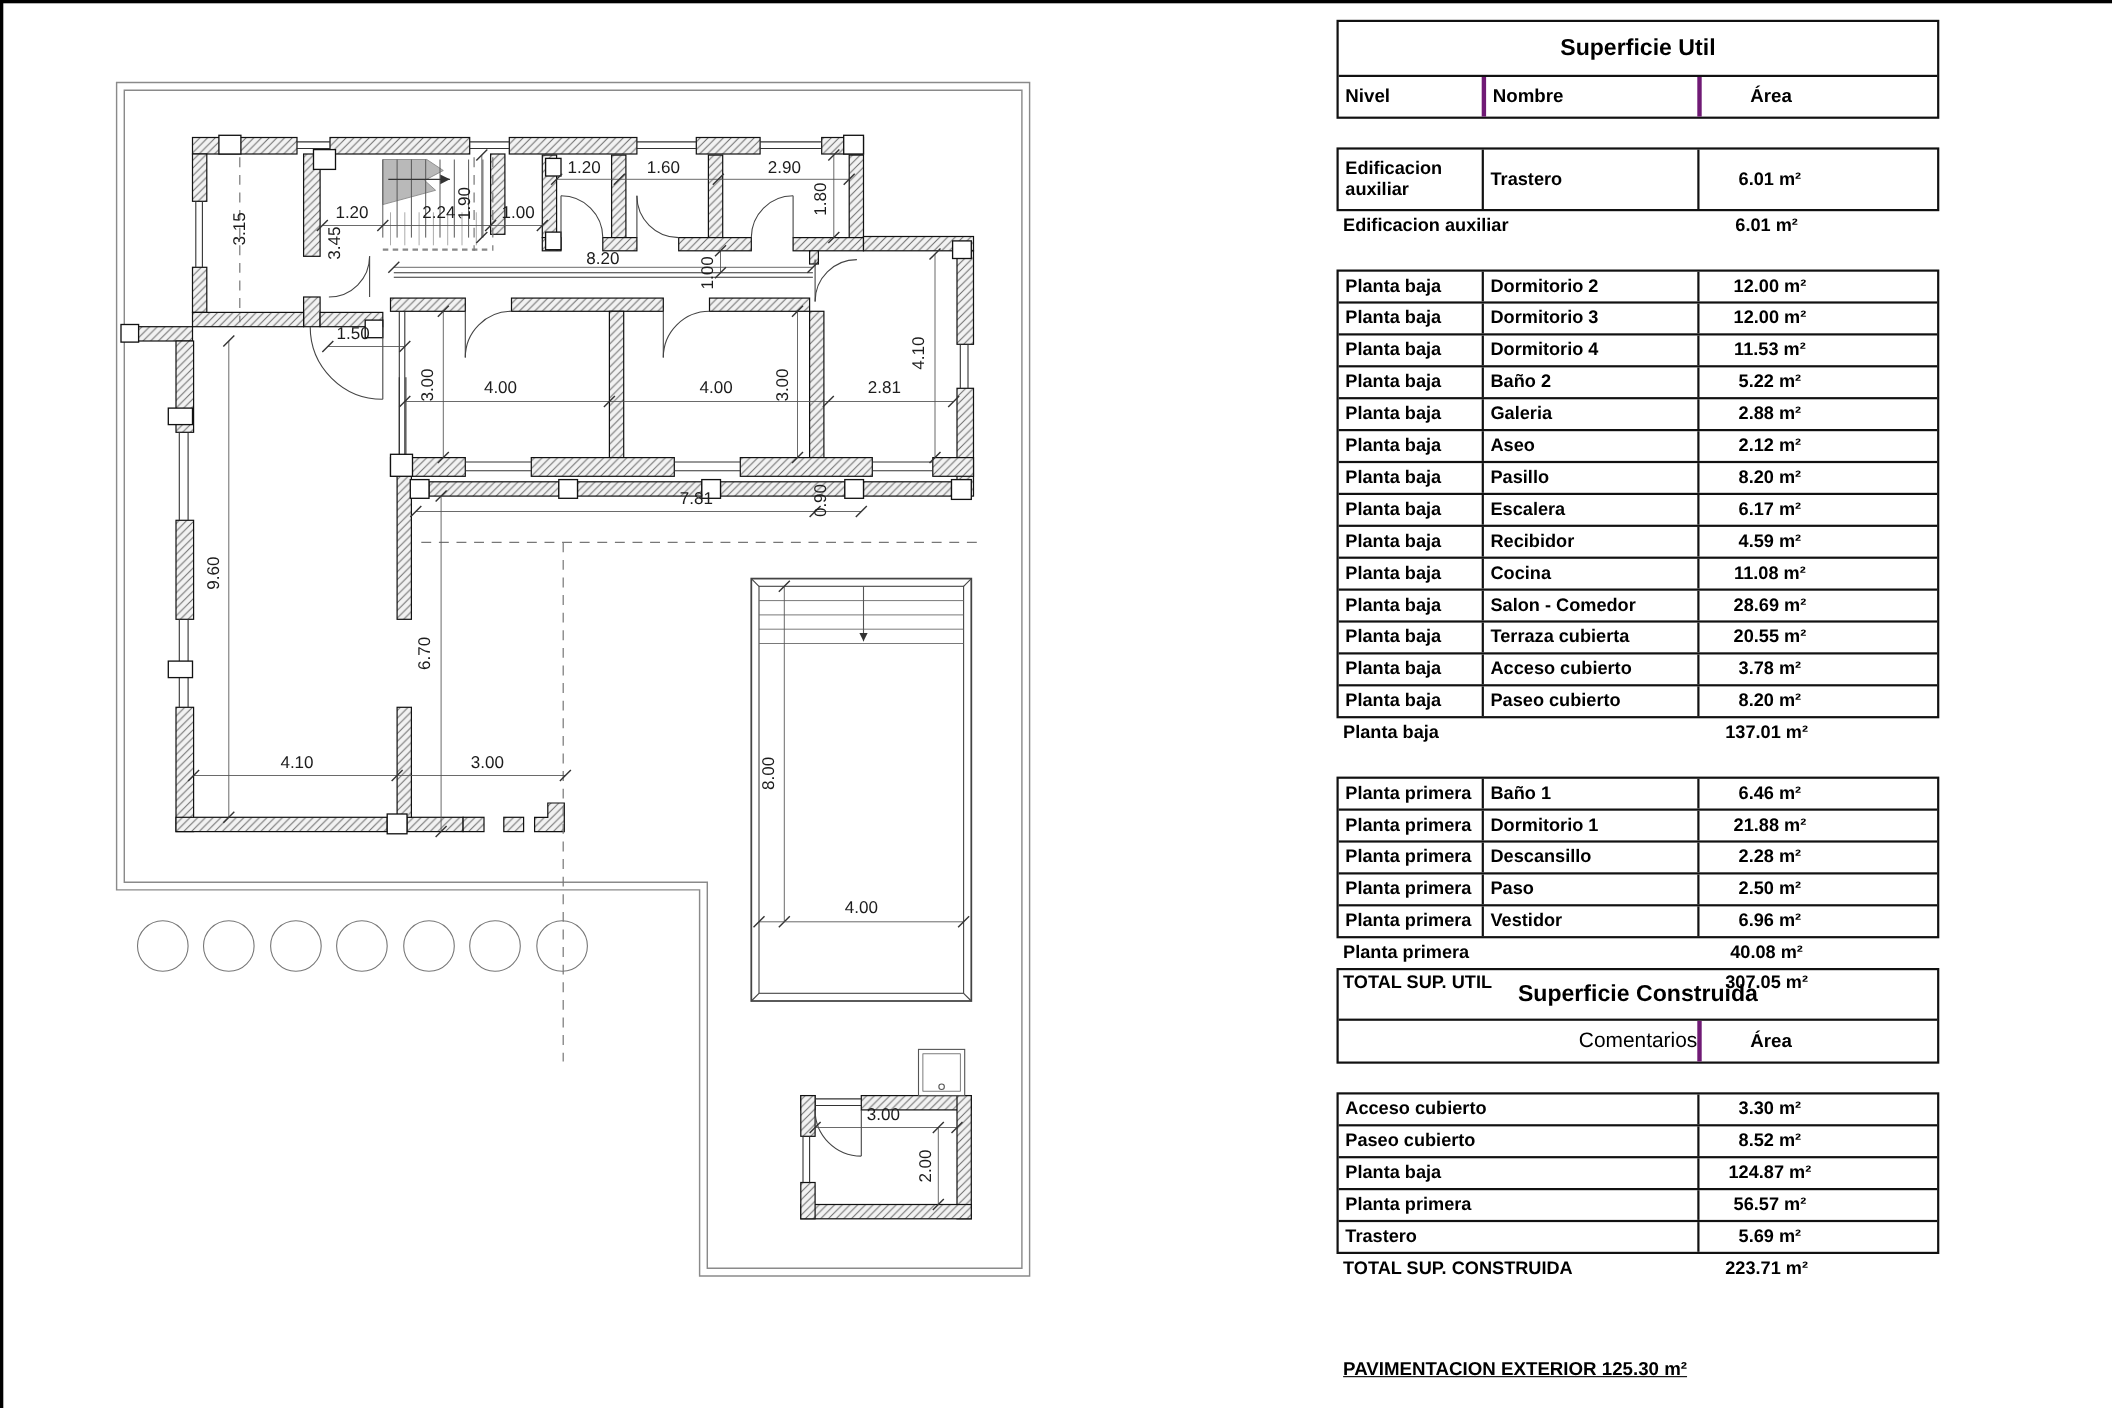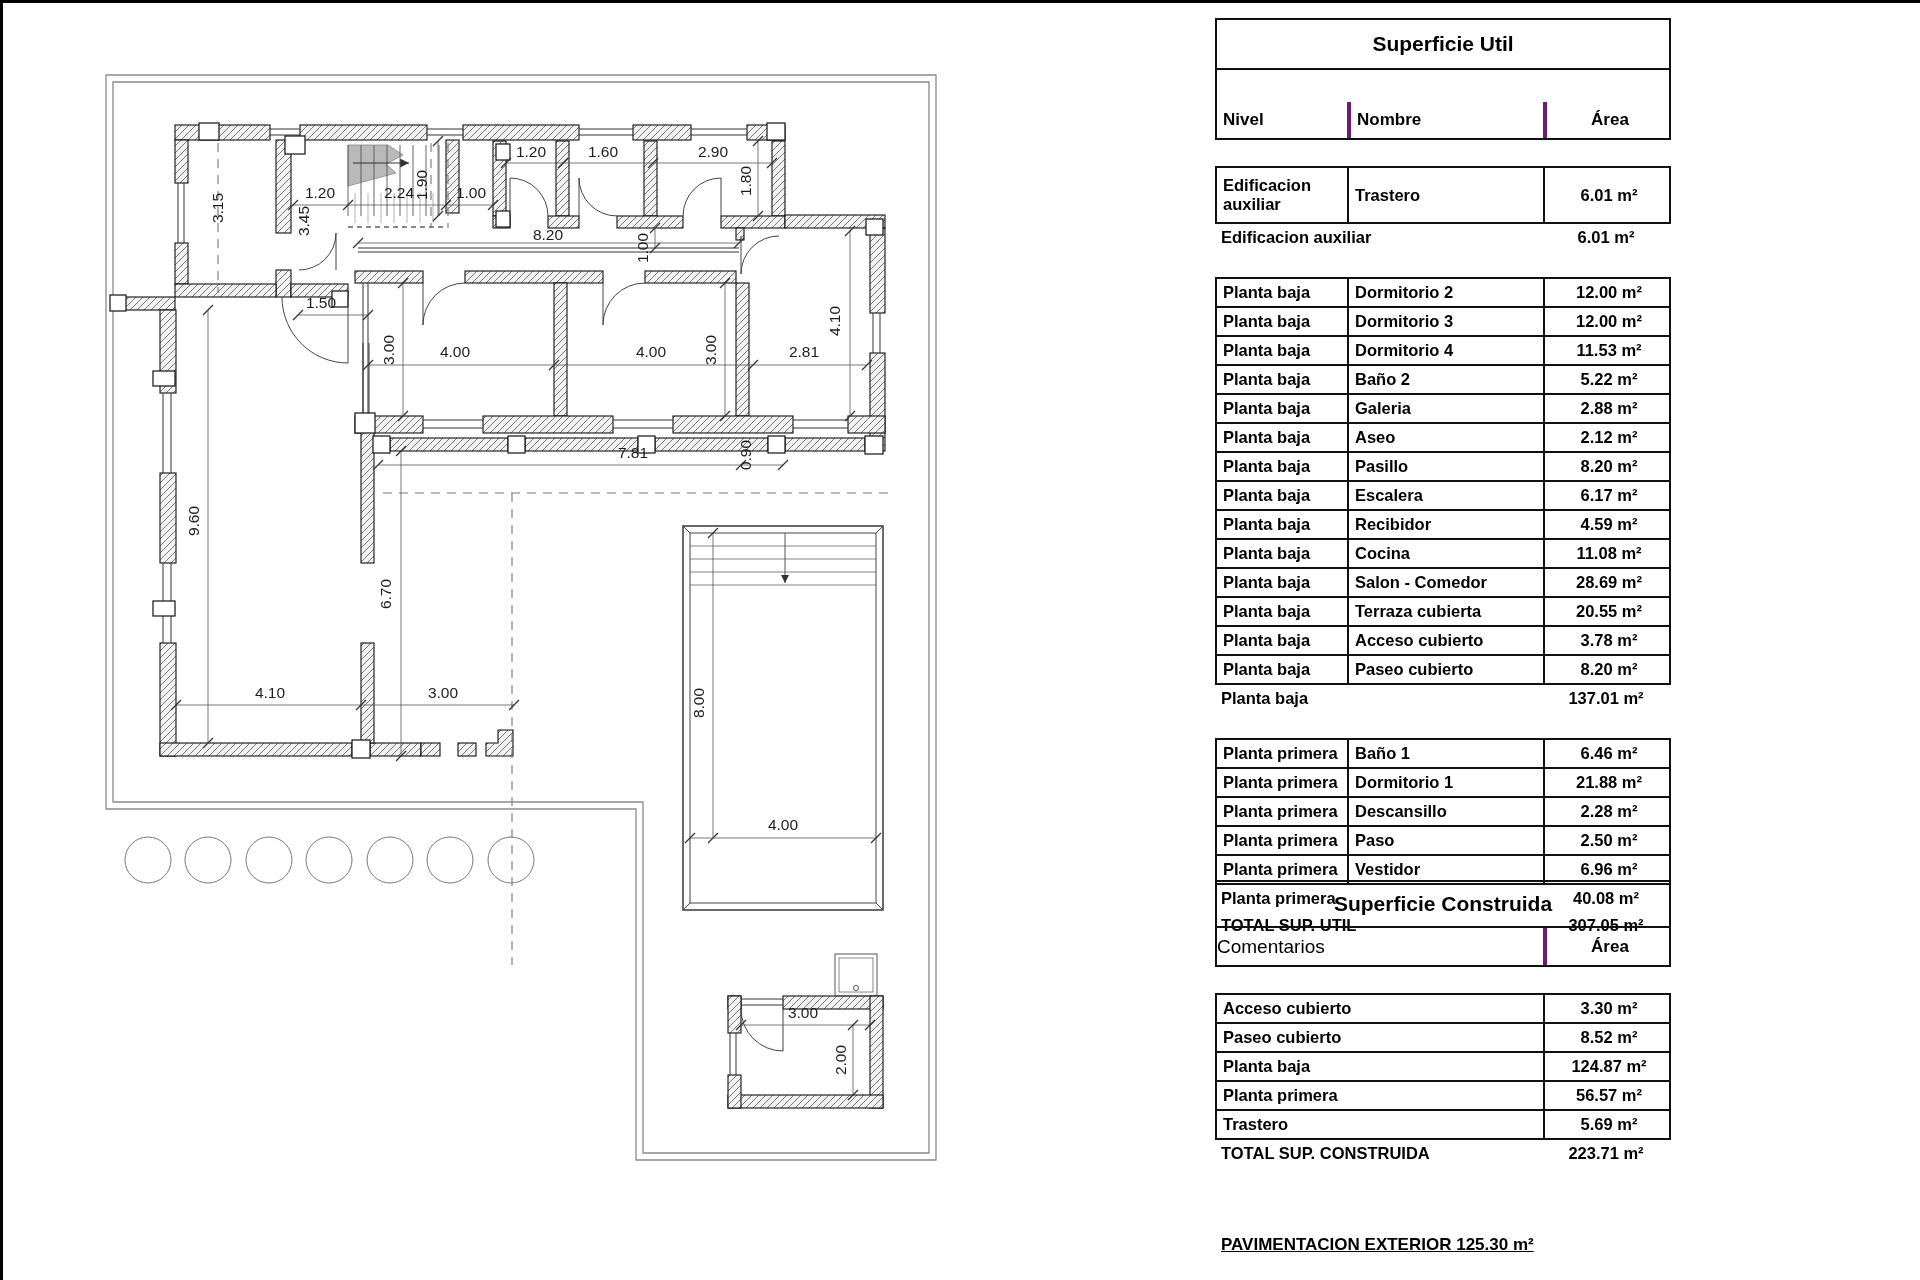--- a/index.html
+++ b/index.html
@@ -1,27 +1,27 @@
 <!DOCTYPE html>
 <html><head>
 <meta charset="utf-8">
 <style>
   html,body{margin:0;padding:0;background:#fff;font-family:"Liberation Sans",sans-serif;}
   #page{position:relative;width:1920px;height:1280px;background:#fff;overflow:hidden;
         border-top:3px solid #000;border-left:3px solid #000;box-sizing:border-box;}
   #plan-svg{position:absolute;left:0;top:0;}
   
-  .twrap{position:absolute;width:456px;}
+  .twrap{position:absolute;width:548px;}
   #t1{left:1212px;top:15px;}
   #t2{left:1212px;top:877px;}
   .tbox{border:2px solid #111;box-sizing:border-box;}
   .title-row{height:48px;display:flex;align-items:center;justify-content:center;
              font-weight:bold;font-size:21px;border-bottom:2px solid #111;}
   .hdr{display:grid;height:36px;align-items:center;font-weight:bold;font-size:17px;}
-  .hdr.t1g{grid-template-columns:130px 196px 130px;margin-top:32px;}
+  .hdr.t1g{grid-template-columns:130px 196px 130px;}
   .hdr.t2g{grid-template-columns:326px 130px;}
   .hdr .c{padding-left:6px;}
   .hdr .ctr{text-align:center;padding-left:0;}
   .hdr .reg{font-weight:normal;font-size:19px;}
   .vline{border-left:4px solid #701a75;height:100%;display:flex;align-items:center;box-sizing:border-box;}
   .datbox{border:2px solid #111;box-sizing:border-box;margin-top:26px;}
   .drow{display:grid;grid-template-columns:130px 196px 130px;border-bottom:2px solid #111;
         font-weight:bold;font-size:16.5px;}
   .drow.t2{grid-template-columns:326px 130px;}
   .drow:last-child{border-bottom:none;}
@@ -482,21 +482,21 @@
           <div>TOTAL SUP. UTIL</div>
           <div class="ar">307.05 m²</div>
         </div>
       </div>
 </div>
 
 <div class="twrap" id="t2">
   <div class="tbox">
     <div class="title-row" style="height:44px">Superficie Construida</div>
     <div class="hdr t2g" style="height:37px">
-      <div class="ctr reg" style="text-align:left"><span>Comentarios</span></div>
+      <div class="ctr reg" style="text-align:right"><span>Comentarios</span></div>
       <div class="vline" style="justify-content:center">
             <span>Área</span>
           </div>
     </div>
   </div>
   <div id="t2-body">
         <div class="datbox">
           <div class="drow t2">
             <div>Acceso cubierto</div>
             <div class="bl ar">3.30 m²</div>

